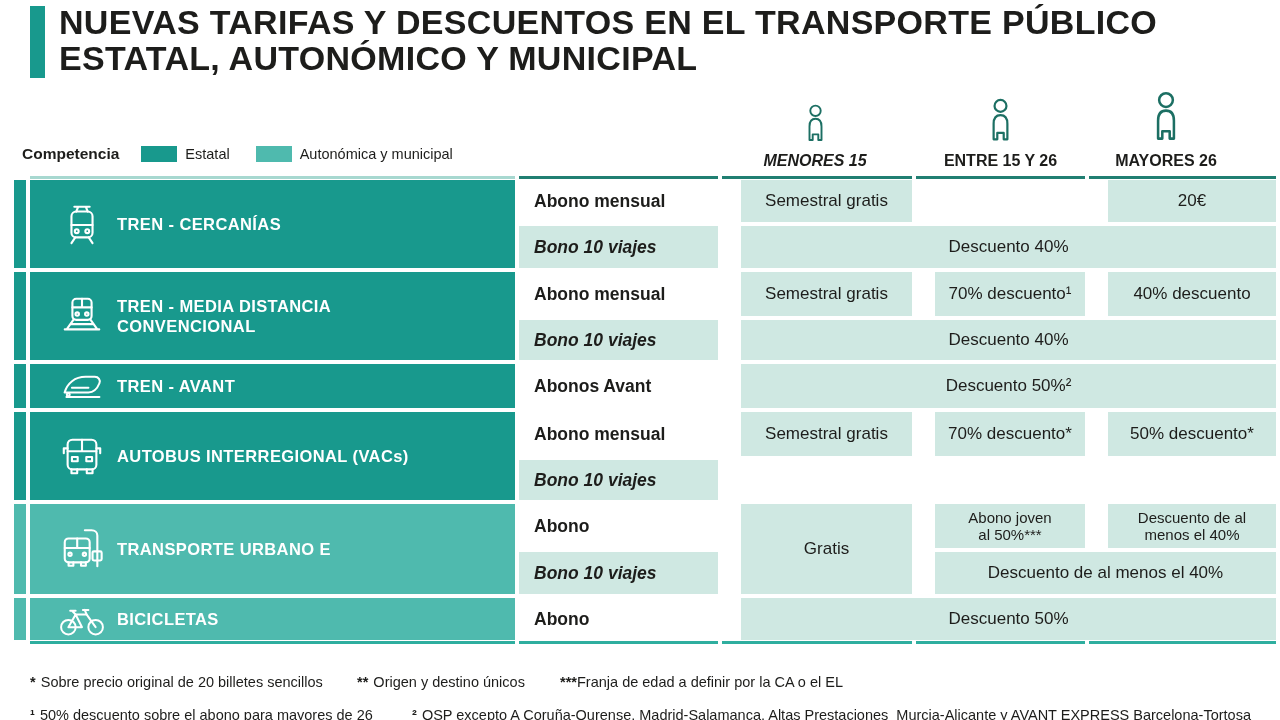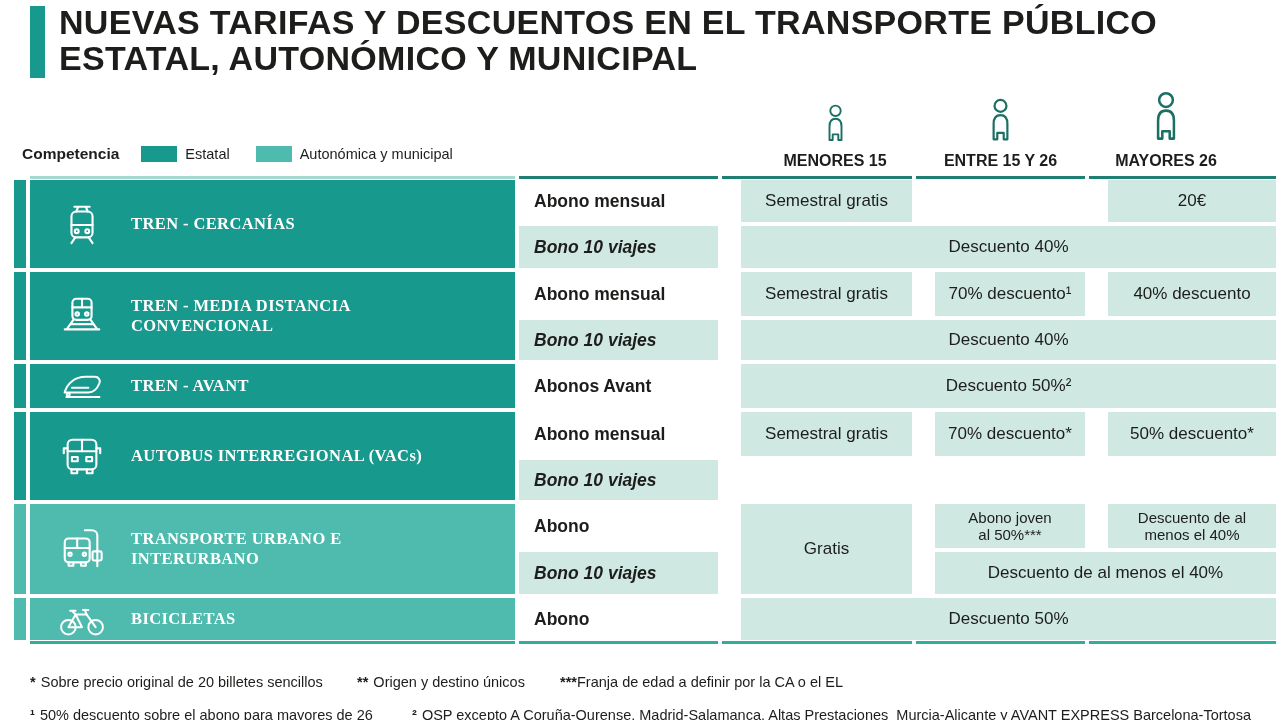--- a/index.html
+++ b/index.html
@@ -30,21 +30,21 @@
     left:14px;top:180px;display:grid;gap:4px;
     grid-template-columns:12px 485px 199px 190px 169px 187px;
     grid-template-rows:42px 42px 44px 40px 44px 44px 40px 44px 42px 42px;
   }
   .bar{background:#18998d;}
   .bar.muni{background:#4fbaae;}
   .cat{background:#18998d;display:flex;align-items:center;color:#fff;}
   .cat.muni{background:#4fbaae;}
   .cat-icon{width:48px;height:48px;margin-left:28px;flex:0 0 auto;display:flex;align-items:center;justify-content:center;}
   .cat-icon svg{stroke:#fff;fill:none;stroke-width:2.2;stroke-linecap:round;stroke-linejoin:round;}
-  .cat-label{margin-left:25px;font-weight:bold;font-size:16.5px;letter-spacing:.4px;line-height:20px;font-family:Liberation Serif, serif;}
+  .cat-label{margin-left:11px;font-weight:bold;font-size:16.5px;letter-spacing:.4px;line-height:20px;}
   .ticket{background:#fff;display:flex;align-items:center;padding-left:15px;font-weight:bold;font-size:17.5px;}
   .ticket.tint{background:#cfe8e2;font-style:italic;}
   .val{background:#cfe8e2;display:flex;flex-direction:column;align-items:center;justify-content:center;
        font-size:17px;text-align:center;line-height:18px;margin-left:19px;}
   .val.small{font-size:15px;line-height:17px;}
   
   .fn{font-size:14.5px;white-space:pre;}
   .fn b{font-weight:bold;margin-right:5px;}
   .fn.tight b{margin-right:0;}
 </style>
@@ -58,21 +58,21 @@
 </div>
 
 <div class="abs legend">
   <span class="legend-title">Competencia</span>
   <span class="swatch estatal"></span>
   <span class="legend-item-label">Estatal</span>
   <span class="swatch muni"></span>
   <span class="legend-item-label">Autonómica y municipal</span>
 </div>
 
-<div class="abs age-head" style="left:740px;width:190px;">
+<div class="abs age-head" style="left:720px;width:190px;font-style:italic;">
   <span>
     <svg class="person" viewBox="0 0 36 50" width="29" height="40">
         <circle cx="18" cy="8.5" r="6.5"></circle>
         <path d="M10.5 45 V28 C10.5 21.5 13.5 18.5 18 18.5 C22.5 18.5 25.5 21.5 25.5 28 V45 H21.5 V38 H14.5 V45 Z"></path>
       </svg>
   </span>
   <div class="age-label">MENORES 15</div>
 </div>
 <div class="abs age-head" style="left:916px;width:169px;">
   <span>
@@ -196,21 +196,20 @@
           <rect x="6" y="13" width="26" height="25" rx="4"></rect>
           <path d="M19 13 V23 M6 23 H32"></path>
           <circle cx="11.5" cy="29.5" r="1.7"></circle>
           <circle cx="26.5" cy="29.5" r="1.7"></circle>
           <path d="M10 38 V41.5 H15 V38 M23 38 V41.5 H28 V38"></path>
           <rect x="35" y="26.5" width="9.5" height="9.5" rx="1.5"></rect>
         </svg>
     </span>
     <span class="cat-label">
       <div>TRANSPORTE URBANO E</div>
-        <div>INTERURBANO</div>
     </span>
   </div>
   <div class="ticket" style="grid-area:8/3/9/4;">Abono</div>
   <div class="val" style="grid-area:8/4/10/5;">Gratis</div>
   <div class="val small" style="grid-area:8/5/9/6;">
     <div>Abono joven</div>
       <div>al 50%***</div>
   </div>
   <div class="val small" style="grid-area:8/6/9/7;">
     <div>Descuento de al</div>

